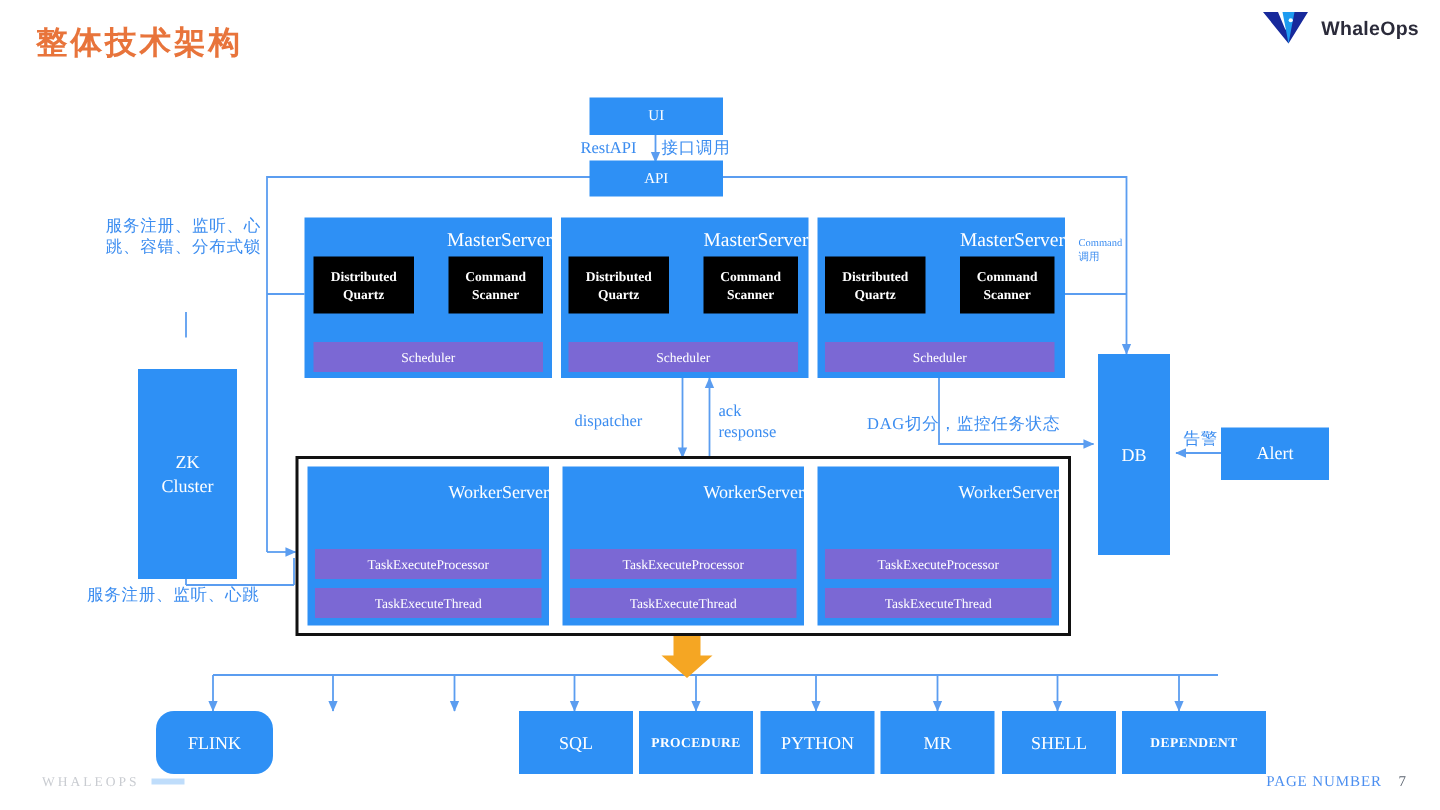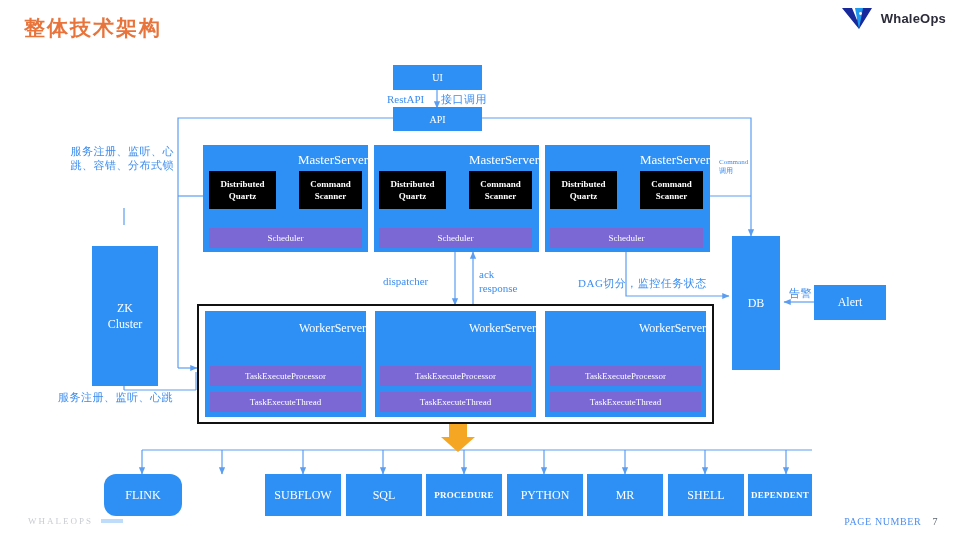--- a/index.html
+++ b/index.html
@@ -209,27 +209,26 @@
   <div class="box purple t9" style="left:380px;top:366px;width:151px;height:20px;">TaskExecuteProcessor</div>
   <div class="box purple t9" style="left:380px;top:392px;width:151px;height:20px;">TaskExecuteThread</div>
 
   <div class="box" style="left:545px;top:311px;width:161px;height:106px;display:block;">
     <div class="ms-title" style="top:10px;font-size:12px;">WorkerServer</div>
   </div>
   <div class="box purple t9" style="left:550px;top:366px;width:151px;height:20px;">TaskExecuteProcessor</div>
   <div class="box purple t9" style="left:550px;top:392px;width:151px;height:20px;">TaskExecuteThread</div>
 
   <div class="box t12" style="left:104px;top:474px;width:78px;height:42px;border-radius:12px;">FLINK</div>
-  <div class="box t12" style="left:265px;top:474px;width:76px;height:42px;">SUBFLOW</div>
   <div class="box t12" style="left:346px;top:474px;width:76px;height:42px;">SQL</div>
   <div class="box smallcaps" style="left:426px;top:474px;width:76px;height:42px;">PROCEDURE</div>
   <div class="box t12" style="left:507px;top:474px;width:76px;height:42px;">PYTHON</div>
   <div class="box t12" style="left:587px;top:474px;width:76px;height:42px;">MR</div>
   <div class="box t12" style="left:668px;top:474px;width:76px;height:42px;">SHELL</div>
-  <div class="box smallcaps" style="left:748px;top:474px;width:64px;height:42px;">DEPENDENT</div>
+  <div class="box smallcaps" style="left:748px;top:474px;width:96px;height:42px;">DEPENDENT</div>
 
   <div class="footer-left">
     <span class="footer-brand">WHALEOPS</span>
     <span class="footer-dash"></span>
   </div>
   <div class="footer-right">
     <span>PAGE NUMBER</span>
     <span class="pnum">7</span>
   </div>
 

